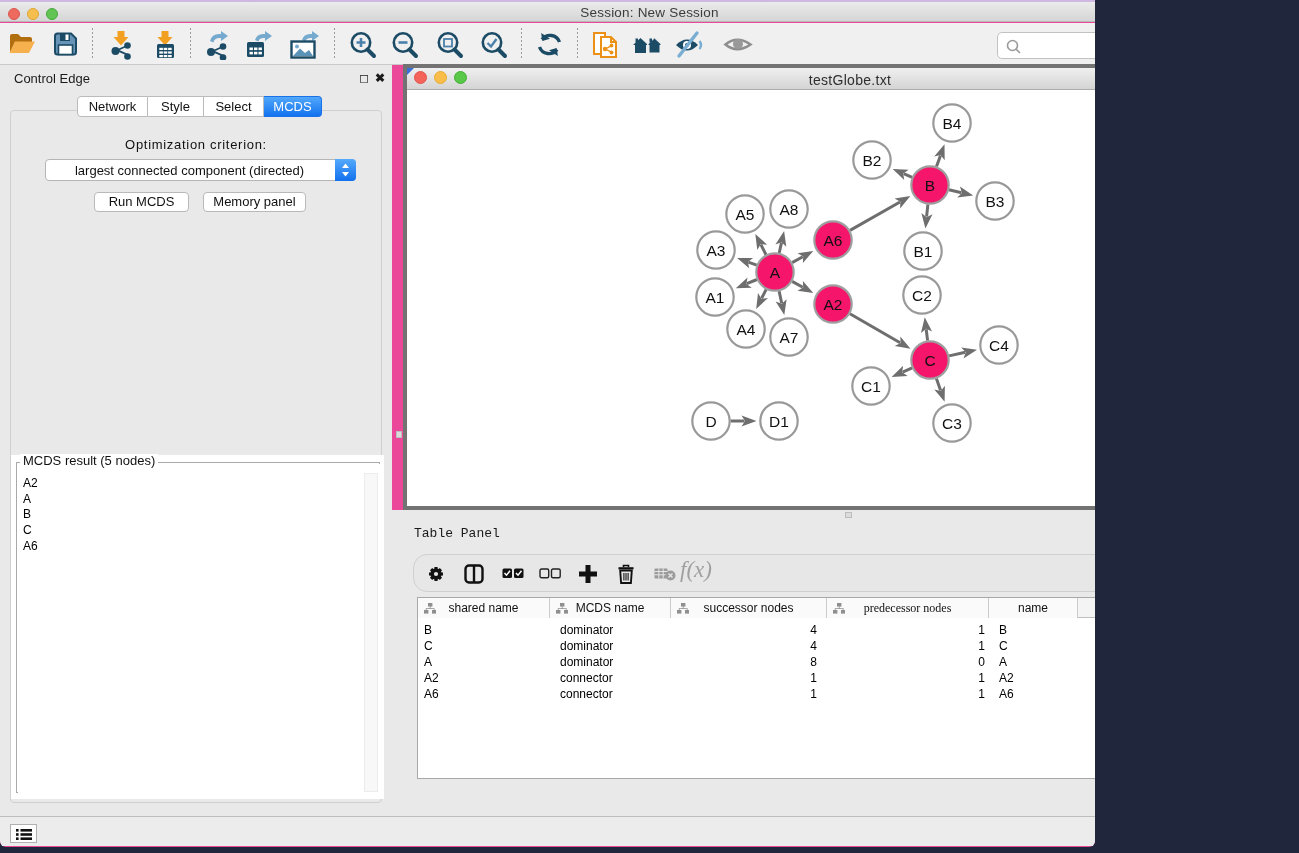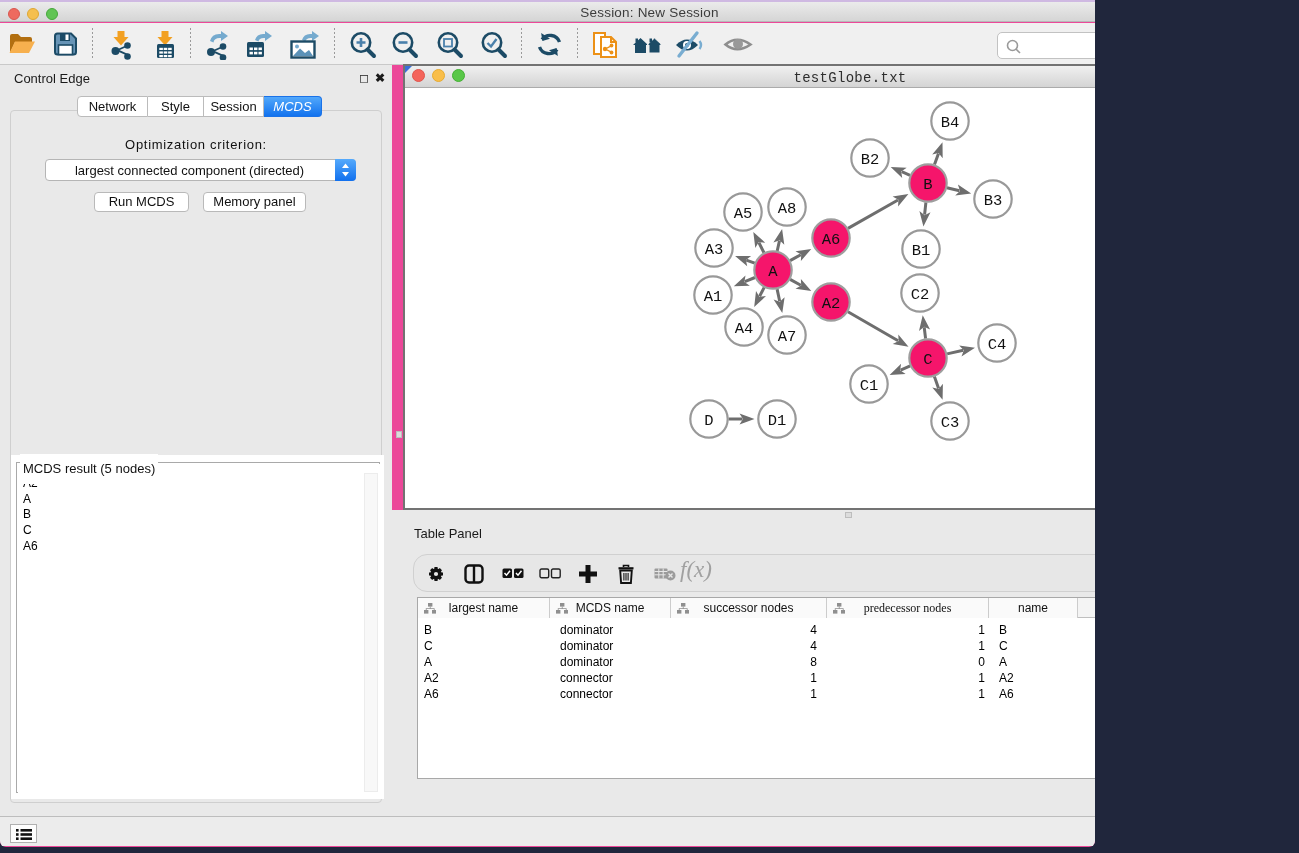--- a/index.html
+++ b/index.html
@@ -24,45 +24,45 @@
 #searchbox { position:absolute; left:997px; top:32px; width:292px; height:27px;
   background:#fff; border:1px solid #c2c2c2; border-radius:5px; }
 
 #cpanel { position:absolute; left:0; top:65px; width:392px; height:752px; background:#e9e9e9; }
 .ptitle { font-size:13px; color:#1a1a1a; }
 .winbtn { position:absolute; font-size:12px; color:#1a1a1a; }
 .tabs { position:absolute; height:21px; z-index:5; }
 .tab { position:absolute; top:0; height:21px; background:#fff; border:1px solid #bbb;
   border-left:none; font-size:13px; color:#111; text-align:center; line-height:20px; }
 .tab.first { border-left:1px solid #bbb; border-radius:4px 0 0 4px; }
-.tab.last { border-radius:0 4px 4px 0;font-style:italic; }
+.tab.last { border-radius:0 4px 4px 0; }
 .tab.sel { background:linear-gradient(#52a8fb,#1272ee); color:#fff; border-color:#1a72e8; }
 #cpbox { position:absolute; left:10px; top:45px; width:372px; height:693px;
   border:1px solid #cfcfcf; background:#e9e9e9; border-radius:4px; }
 #optlabel { position:absolute; left:0; top:26px; width:100%; text-align:center; font-size:13px; color:#111; letter-spacing:0.7px;}
 #dropdown { position:absolute; left:34px; top:48px; width:311px; height:22px; background:#fff;
   border:1px solid #b5b5b5; border-radius:4px; font-size:13px; color:#111;
   text-align:center; line-height:21px; padding-right:22px; box-sizing:border-box; }
 #ddbtn { position:absolute; right:-1px; top:-1px; width:21px; height:22px;
   background:linear-gradient(#55aafc,#1170ee); border-radius:0 4px 4px 0; }
 .btn { position:absolute; top:81px; height:20px; background:#fff; border:1px solid #b9b9b9;
   border-radius:4px; font-size:13px; color:#111; text-align:center; line-height:18px; }
 #groupwrap { position:absolute; left:0px; top:344px; width:373px; height:344px; background:#fff; }
 #groupbox { position:absolute; left:5px; top:7px; width:364px; height:331px;
   border:1px solid #a9a9a9; }
-#grouplabel { position:absolute; left:3px; top:-9px; background:#fff; padding:8px 3px;
+#grouplabel { position:absolute; left:3px; top:-9px; background:#fff; padding:0 3px;
   font-size:13px; color:#111; line-height:14px; }
 #mcdslist { position:absolute; left:1px; top:1px; width:362px; height:329px; background:#fff;
   font-size:12px; color:#000; padding-top:12px; }
 .mit { padding-left:5px; height:15.7px; line-height:15.7px; }
 #mcdsscroll { position:absolute; left:346px; top:9px; width:14px; height:319px;
   background:#f8f8f8; border:1px solid #ececec; }
 
 #netwin { position:absolute; left:403px; top:64px; width:894px; height:446px;
-  border:2px solid #737373; background:#fff;font-family:Liberation Mono, monospace; }
+  border:4px solid #737373; background:#fff; }
 #nettitle { position:absolute; left:0; top:0; width:100%; height:22px;
   background:linear-gradient(#f0f0f0,#d4d4d4); border-bottom:1px solid #ababab; }
 #nettitle .tl { position:absolute; top:3px; width:13px; height:13px; border-radius:50%; }
 #nettitle .title { position:absolute; top:4px; width:100%; text-align:center; font-size:14px; color:#2e2e2e; letter-spacing:0.3px; }
 #graph { position:absolute; left:0; top:23px; }
 
 #tpanel { position:absolute; left:392px; top:510px; width:907px; height:307px; background:#e9e9e9; }
 #ttoolbar { position:absolute; left:21px; top:44px; width:876px; height:38px;
   background:#e7e7e7; border:1px solid #d0d0d0; border-radius:14px; }
 #tablebox { position:absolute; left:25px; top:87px; width:873px; height:182px;
@@ -237,21 +237,21 @@
       <path d="M10 10 L14 14" stroke="#9a9a9a" stroke-width="1.6"></path>
     </svg>
   </div>
   <div id="cpanel">
     <div class="ptitle abs" style="left:14px; top:6px;">Control Edge</div>
     <div class="winbtn" style="left:359px; top:6px;">◻</div>
     <div class="winbtn" style="left:375px; top:6px; font-weight:bold;">✖</div>
     <div class="tabs" style="left:77px; top:31px;">
       <div class="tab first" style="left:0; width:71px;">Network</div>
       <div class="tab" style="left:71px; width:56px;">Style</div>
-      <div class="tab" style="left:127px; width:60px;">Session</div>
+      <div class="tab" style="left:127px; width:60px;">Select</div>
       <div class="tab sel last" style="left:187px; width:58px;">MCDS</div>
     </div>
     <div id="cpbox">
       <div id="dropdown">largest connected component (directed)
         <div id="ddbtn"><svg width="21" height="22">
               <path d="M7 9 L10.5 4.5 L14 9 Z M7 13 L10.5 17.5 L14 13 Z" fill="#fff"></path>
             </svg></div>
       </div>
       <div id="optlabel">Optimization criterion:</div>
       <div class="btn" style="left:83px; width:95px;">Run MCDS</div>
@@ -333,21 +333,21 @@
           <text x="464" y="300.5">C1</text>
           <text x="545" y="337.5">C3</text>
           <text x="304" y="335.5">D</text>
           <text x="372" y="335.5">D1</text>
         </g>
     </svg>
   </div>
   <div style="position:absolute; left:845px; top:512px; width:7px; height:6px; background:#dcdcdc; border:1px solid #bdbdbd; z-index:20;"></div>
   <div style="position:absolute; left:396px; top:431px; width:6px; height:7px; background:#dcdcdc; border:1px solid #bdbdbd; z-index:20;"></div>
   <div id="tpanel">
-    <div class="ptitle abs" style="left:22px; top:16px;">Table Panel</div>
+    <div class="ptitle abs" style="left:22px; top:16px;font-family:Liberation Mono, monospace;">Table Panel</div>
     <div class="winbtn" style="left:868px; top:15px;">◻</div>
     <div class="winbtn" style="left:885px; top:15px; font-weight:bold;">✖</div>
     <div id="ttoolbar">
       <svg style="position:absolute; left:13px; top:10px;" width="18" height="18">
         <g stroke="#111" stroke-width="3.2">
             <path d="M9 2 L9 16 M2 9 L16 9 M4.1 4.1 L13.9 13.9 M13.9 4.1 L4.1 13.9"></path>
           </g>
         <circle cx="9" cy="9" r="5.7" fill="#111"></circle>
         <circle cx="9" cy="9" r="2.1" fill="#e7e7e7"></circle>
       </svg>
@@ -379,21 +379,21 @@
         <g stroke="#e7e7e7" stroke-width="1">
             <path d="M0.5 4.5 L13.5 4.5 M0.5 7.8 L13.5 7.8 M4.8 1.5 L4.8 11.5 M9.2 1.5 L9.2 11.5"></path>
           </g>
         <circle cx="16.5" cy="8.5" r="5" fill="#9b9b9b"></circle>
         <path d="M14.5 6.5 L18.5 10.5 M18.5 6.5 L14.5 10.5" stroke="#e7e7e7" stroke-width="1.4"></path>
       </svg>
       <div style="position:absolute; left:266px; top:2px; font-family:'Liberation Serif',serif; font-style:italic; font-size:23px; color:#a0a0a0;">f(x)</div>
     </div>
     <div id="tablebox">
       <div id="thead">
-        <div class="th" style="left:0; width:132px; background:#fafafa;">largest name</div>
+        <div class="th" style="left:0; width:132px; background:#fafafa;">shared name</div>
         <div class="th" style="left:132px; width:121px; background:#fafafa;">MCDS name</div>
         <div class="th" style="left:253px; width:156px; background:#fafafa;">successor nodes</div>
         <div class="th" style="left:409px; width:162px; background:#fafafa;font-family:Liberation Serif, serif;">predecessor nodes</div>
         <div class="th" style="left:571px; width:89px; background:#fafafa;">name</div>
         <svg class="hicon" style="left:6px" width="12" height="11">
             <use href="#treeic"></use>
           </svg>
         <svg class="hicon" style="left:138px" width="12" height="11">
             <use href="#treeic"></use>
           </svg>

